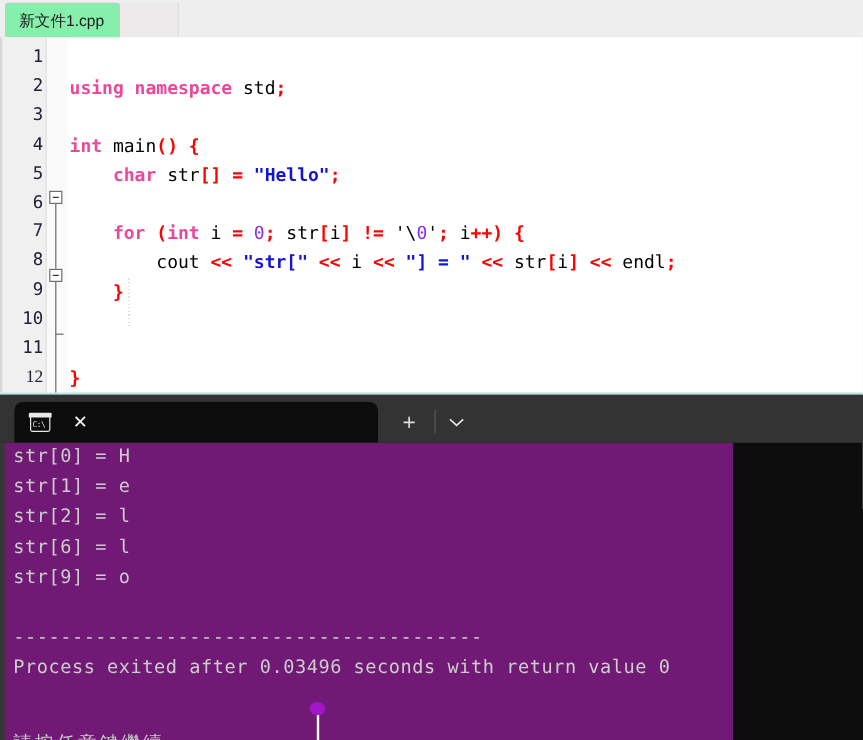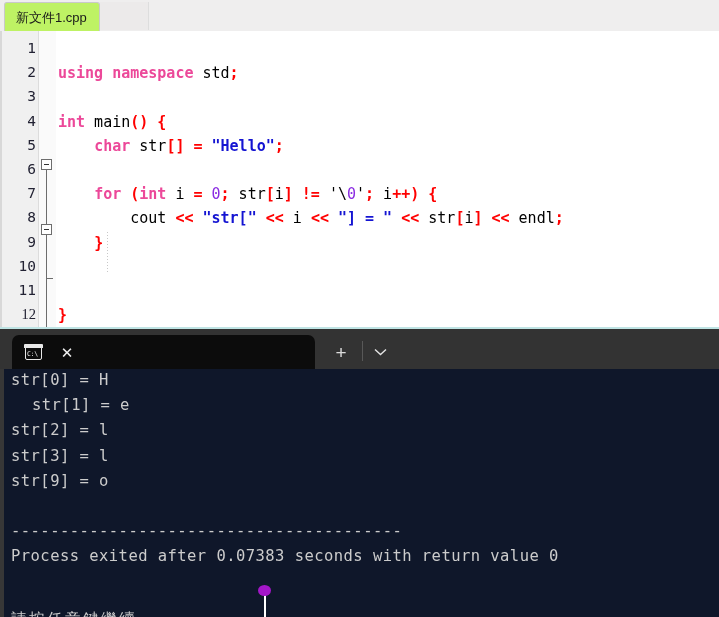--- a/index.html
+++ b/index.html
@@ -18,21 +18,21 @@
   }
   .tabstrip{
     position:absolute;left:0;top:0;width:719px;height:31px;
     background:#efeeee;
     border-bottom:1px solid #cfcfcf;
   }
   .tab{
     position:absolute;left:4px;top:2px;height:29px;
     padding:0 12px 0 11px;
     display:flex;align-items:center;
-    background:#bef264;
+    background:#86efac;
     border:1px solid #c9c9c9;
     border-bottom:1px solid #fbfbfb;
     border-top-left-radius:3px;border-top-right-radius:3px;
     font-size:13px;color:#1a1a1a;
     white-space:nowrap;
   }
   .tab-filler{
     position:absolute;left:100px;top:2px;height:28px;width:48px;
     background:#eceaea;border-right:1px solid #dddddd;
   }
@@ -140,22 +140,22 @@
     color:#dcdcdc;font-size:19px;line-height:1;
   }
   .term-divider{
     position:absolute;left:362px;top:12px;width:1px;height:20px;background:#585858;
   }
   .term-dropdown{
     position:absolute;left:367px;top:10px;width:26px;height:26px;
     display:flex;align-items:center;justify-content:center;
   }
   .term-body{
-    position:absolute;left:0;top:40px;width:719px;height:248px;
-    background:#0f172a;
+    position:absolute;left:0;top:40px;width:611px;height:248px;
+    background:#701a75;
     overflow:hidden;
   }
   .term-scrollbar{
     position:absolute;left:0;top:0;width:4px;height:248px;background:#373737;
   }
   .tline{
     position:absolute;left:11px;
     font-family:"DejaVu Sans Mono","Liberation Mono",monospace;
     font-size:15.5px;color:#cccccc;white-space:pre;letter-spacing:0.45px;
   }
@@ -237,27 +237,27 @@
         <svg width="13" height="8" viewBox="0 0 13 8" aria-hidden="true">
           <polyline points="1,1.5 6.5,6.5 12,1.5" fill="none" stroke="#e4e4e4" stroke-width="1.4"></polyline>
         </svg>
       </div>
     </div>
 
     <div class="term-body">
       <div class="term-scrollbar"></div>
       <div id="term-lines">
           <div class="tline" style="top: 2px;">str[0] = H</div>
-          <div class="tline" style="top: 27.2px; margin-left: 21px;">str[1] = e</div>
+          <div class="tline" style="top: 27.2px;">str[1] = e</div>
           <div class="tline" style="top: 52.4px;">str[2] = l</div>
-          <div class="tline" style="top: 77.6px;">str[3] = l</div>
+          <div class="tline" style="top: 77.6px;">str[6] = l</div>
           <div class="tline" style="top: 102.8px;">str[9] = o</div>
           <div class="tline" style="top: 128px;"></div>
           <div class="tline" style="top: 153.2px;">----------------------------------------</div>
-          <div class="tline" style="top: 178.4px;">Process exited after 0.07383 seconds with return value 0</div>
+          <div class="tline" style="top: 178.4px;">Process exited after 0.03496 seconds with return value 0</div>
         </div>
       <div class="tline cjk" style="top:240px;">請按任意鍵繼續 . . .</div>
 
       <div class="sel-line" style="left:264px;top:222px;height:46px;"></div>
       <div class="sel-dot" style="left:258px;top:216px;"></div>
 
     </div>
   </div>
 </div>
 

